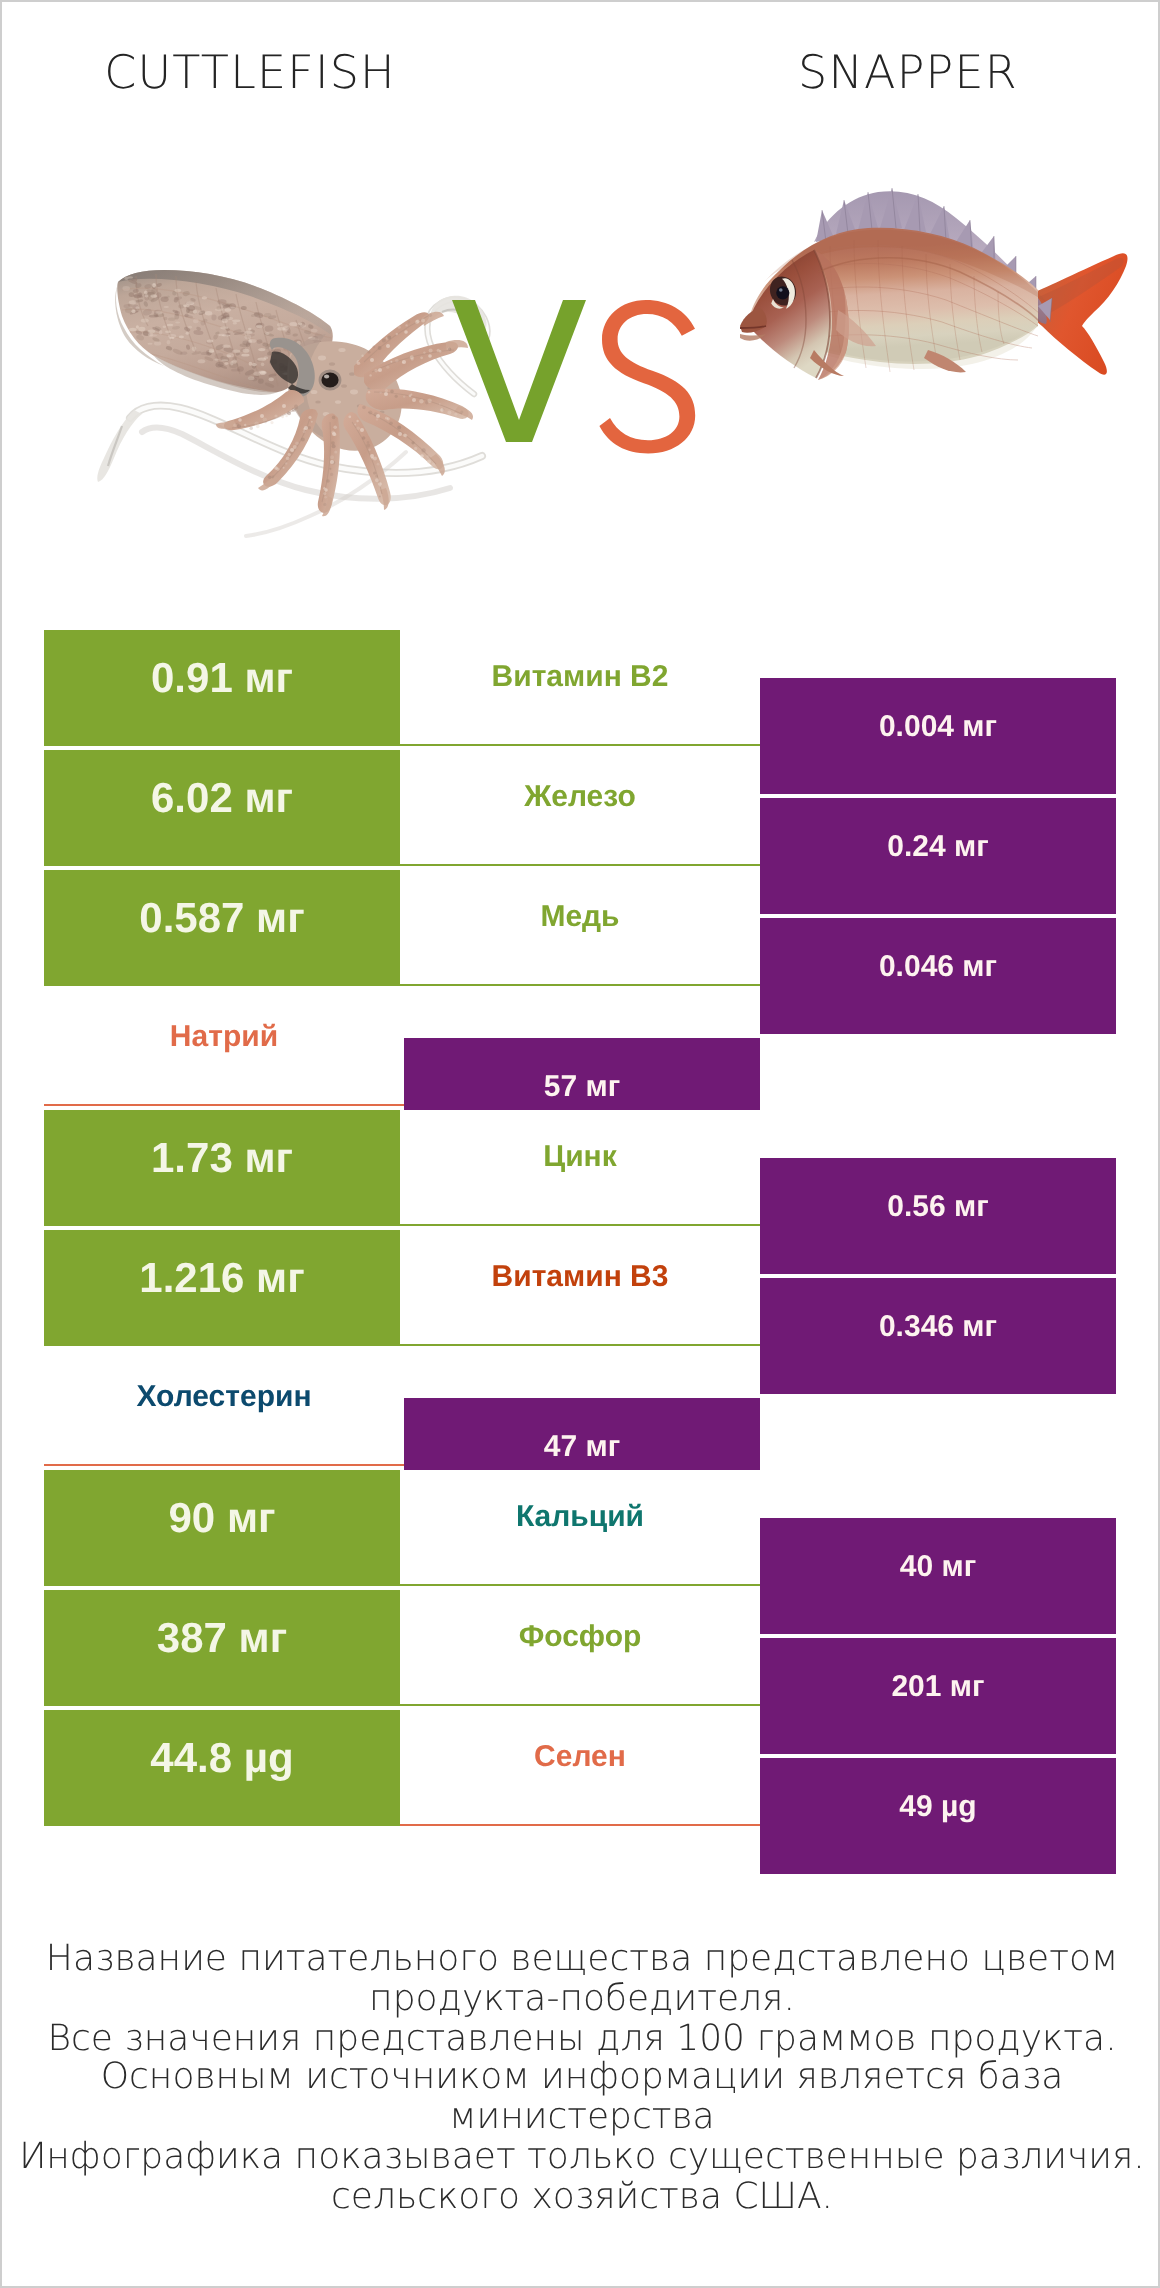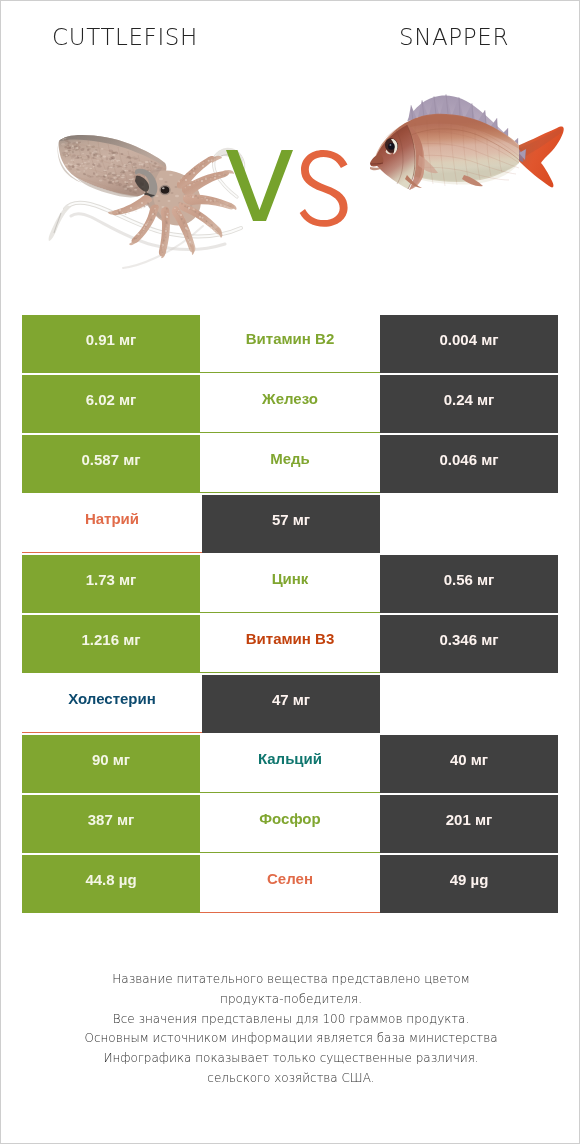--- a/index.html
+++ b/index.html
@@ -5,24 +5,24 @@
   html,body{margin:0;padding:0;}
   body{width:580px;height:1144px;background:#ffffff;font-family:"Liberation Sans",sans-serif;overflow:hidden;}
   .page{position:absolute;left:0;top:0;width:580px;height:1144px;background:#fff;box-sizing:border-box;border:1px solid #cecece;}
   .ttl{position:absolute;font-family:"DejaVu Sans",sans-serif;font-weight:200;font-size:23px;color:#242424;letter-spacing:0.6px;text-align:center;white-space:nowrap;}
   .ttl.l{left:-21px;width:290px;top:23px;}
   .ttl.r{left:308px;width:290px;top:23px;}
   #vsmark{left:225px;top:149px;width:125px;height:78px;}
   .tbl{position:absolute;left:21px;top:314px;width:536px;}
   .row{position:relative;height:58px;margin-bottom:2px;display:flex;}
   .c{height:58px;box-sizing:border-box;display:flex;align-items:center;justify-content:center;line-height:1;padding-bottom:10px;}
-  .c.left{width:178px;background:#80a630;color:#f4f6e6;font-size:15px;font-weight:700;}
+  .c.left{width:178px;background:#80a630;color:#f4f6e6;font-size:21px;font-weight:700;}
   .c.mid{width:180px;background:#fff;font-size:15px;font-weight:700;border-bottom:1px solid #80a630;}
-  .c.right{width:178px;background:#404040;color:#fdf3ef;font-size:15px;font-weight:700;}
-  .foot{position:absolute;left:0;top:969px;width:580px;text-align:center;font-size:12px;font-weight:200;font-family:"DejaVu Sans",sans-serif;color:#2b2b2b;line-height:19.8px;}
+  .c.right{width:178px;background:#701a75;color:#fdf3ef;font-size:15px;font-weight:700;margin-top:24px;}
+  .foot{position:absolute;left:0;top:969px;width:580px;text-align:center;font-size:18px;font-weight:200;font-family:"DejaVu Sans",sans-serif;color:#2b2b2b;line-height:19.8px;}
   .art{position:absolute;}
   #cuttlefish{left:24px;top:100px;width:230px;height:180px;}
   #snapper{left:366px;top:82px;width:205px;height:135px;}
 </style>
 </head>
 <body>
 
 <div class="page">
   <div class="ttl l">CUTTLEFISH</div>
   <div class="ttl r">SNAPPER</div>

